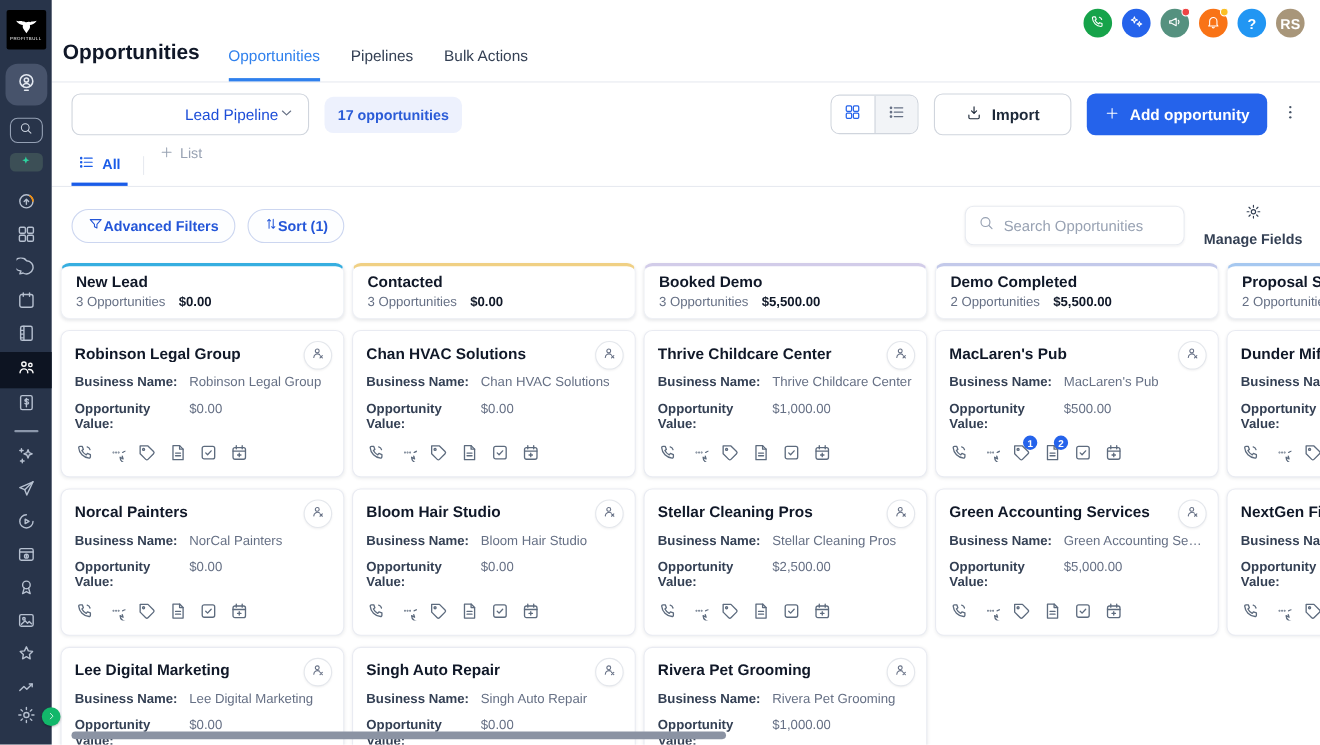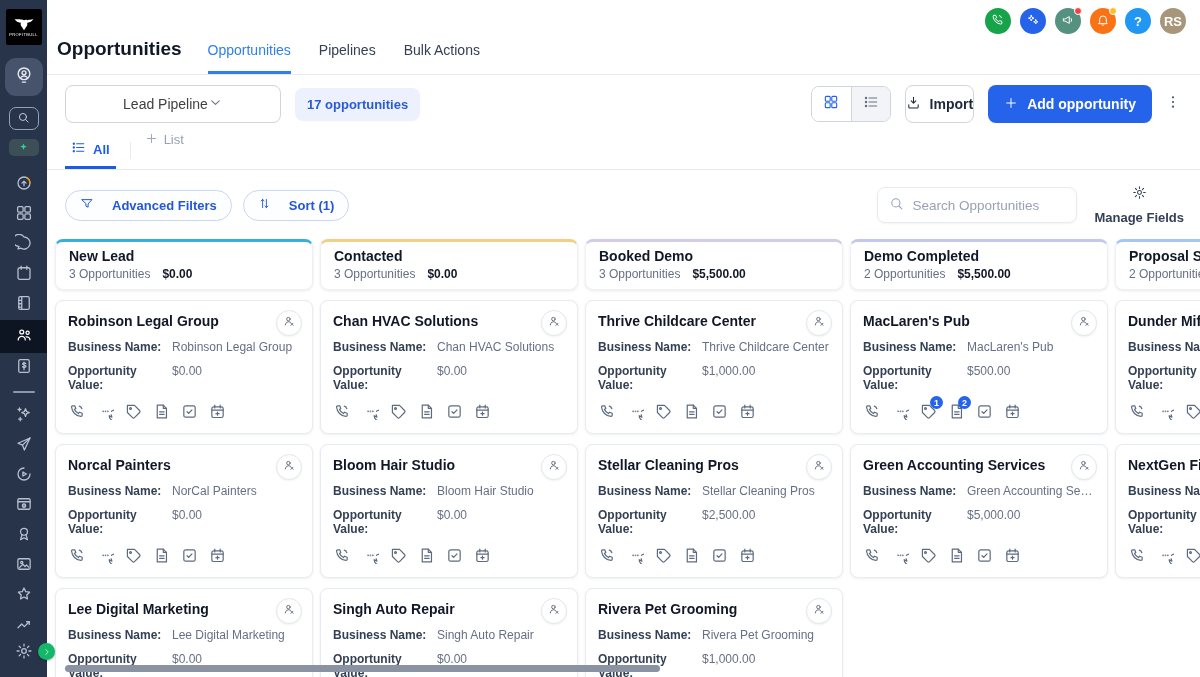--- a/index.html
+++ b/index.html
@@ -37,46 +37,46 @@
   .htab { font-size:14px; color:#344054; padding-bottom:16px; cursor:pointer; }
   .htab.active { color:#2f80ed; border-bottom:3px solid #2f80ed; padding-bottom:13px; }
   .top-icons { position:absolute; top:8px; right:14px; display:flex; gap:9px; }
   .circ { width:26px; height:26px; border-radius:50%; display:grid; place-items:center; color:#fff;
     position:relative; font-size:13px; font-weight:700; cursor:pointer; }
   .circ .dot { position:absolute; top:-1px; right:-1px; width:8px; height:8px; border-radius:50%;
     border:1px solid #fff; }
 
   .toolbar { display:flex; align-items:center; padding:10px 16px 9px 18px; flex-shrink:0; }
   .pipe-select { width:216px; height:38px; border:1px solid #d0d5dd; border-radius:8px; display:flex;
-    align-items:center; justify-content:center; padding:0 12px; font-size:14px; cursor:pointer;
-    color:#404040; background:#fff; }
+    align-items:center; justify-content:flex-end; padding:0 12px; font-size:14px; cursor:pointer;
+    color:#1d4ed8; background:#fff; }
   .pipe-select .chev { color:#667085; }
   .count-pill { margin-left:14px; background:#edf1fd; color:#2a5bd7; font-weight:700; font-size:13px;
     padding:9px 12px; border-radius:8px; }
   .tb-spacer { flex:1; }
   .seg { display:flex; border:1px solid #d0d5dd; border-radius:8px; overflow:hidden; height:36px; }
   .seg-btn { width:39px; display:grid; place-items:center; cursor:pointer; }
   .seg-btn.grid { color:#2563eb; background:#fff; }
   .seg-btn.list { color:#667085; background:#f2f4f7; border-left:1px solid #d0d5dd; }
   .btn-import { margin-left:14px; height:38px; border:1px solid #d0d5dd; border-radius:8px; background:#fff;
-    display:flex; align-items:center; gap:9px; padding:0 0; font-size:14px; font-weight:600;
+    display:flex; align-items:center; gap:9px; padding:0 28px; font-size:14px; font-weight:600;
     color:#1d2939; cursor:pointer; }
   .btn-add { margin-left:14px; height:38px; background:#2563eb; border:none; border-radius:8px; color:#fff;
     display:flex; align-items:center; gap:9px; padding:0 16px; font-size:14px; font-weight:700; cursor:pointer; }
   .kebab { margin-left:10px; color:#475467; width:22px; display:grid; place-items:center; cursor:pointer; }
 
   .view-tabs { display:flex; align-items:stretch; padding:0 18px; border-bottom:1px solid #e7eaf0;
     height:38px; flex-shrink:0; }
   .vt-all { display:flex; align-items:center; gap:7px; color:#1a5ce8; font-weight:700; font-size:13px;
     border-bottom:3px solid #1a5ce8; padding:0 6px; cursor:pointer; }
   .vt-sep { width:1px; background:#e7eaf0; margin:10px 14px; }
   .vt-add { display:flex; align-items:flex-start; gap:6px; color:#98a2b3; font-size:13px; cursor:pointer; }
 
   .filter-row { display:flex; align-items:center; padding:15px 16px 9px 18px; flex-shrink:0; }
-  .pill { display:flex; align-items:center; gap:18px; height:31px; padding:0 14px; border:1px solid #ccd6f0;
+  .pill { display:flex; align-items:center; gap:0; height:31px; padding:0 14px; border:1px solid #ccd6f0;
     border-radius:16px; color:#2456d8; font-weight:700; font-size:13px; background:#fdfeff;
     margin-right:11px; cursor:pointer; }
   .search-box { display:flex; align-items:center; gap:8px; width:200px; height:36px; border:1px solid #e7eaf0;
     border-radius:8px; padding:0 11px; box-shadow:0 1px 2px rgba(16,24,40,.05); color:#98a2b3; }
   .search-box input { border:none; outline:none; width:140px; font-size:13.5px;
     font-family:"Liberation Sans",sans-serif; color:#344054; }
   .search-box input::placeholder { color:#98a2b3; }
   .manage { display:flex; align-items:center; gap:7px; margin-left:17px; font-size:13px; font-weight:700;
     color:#344054; cursor:pointer;flex-direction:column; }
 

